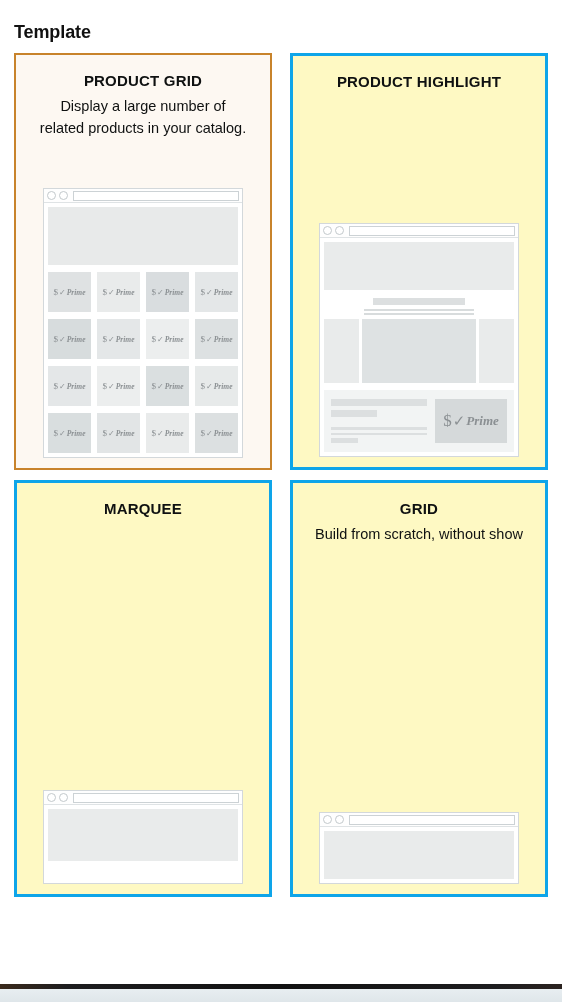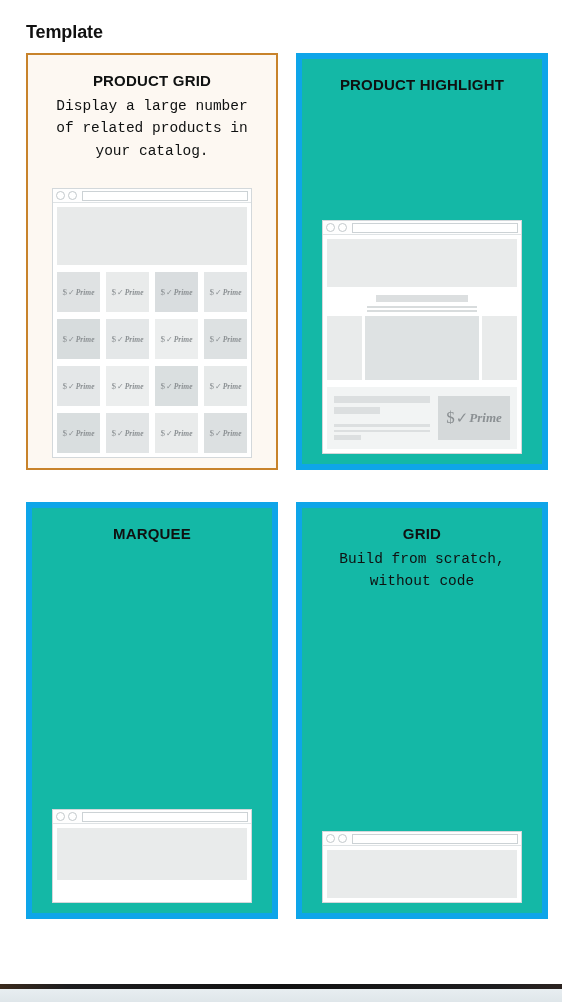--- a/index.html
+++ b/index.html
@@ -10,21 +10,21 @@
   body {
     width: 562px;
     height: 1002px;
     font-family: "Liberation Sans", sans-serif;
     overflow: hidden;
     position: relative;
   }
 
   
   .panel {
-    padding: 22px 14px 0 26px;
+    padding: 22px 14px 0 14px;
     box-sizing: border-box;
   }
   .page-title {
     font-size: 18px;
     font-weight: bold;
     color: #111111;
     margin: 0 0 10px 0;
     letter-spacing: -0.1px;
   }
   .page-subtitle {
@@ -32,25 +32,25 @@
     line-height: 1.55;
     color: #6b6b6b;
     margin: 0 0 14px 0;
     max-width: 545px;
   }
 
   
   .card-grid {
     display: grid;
     grid-template-columns: 1fr 1fr;
-    gap: 32px 18px;
+    gap: 10px 18px;
   }
   .card {
-    background: #14b8a6;
-    border: 6px solid #0ea5e9;
+    background: #fef9c3;
+    border: 3px solid #0ea5e9;
     box-sizing: border-box;
     padding: 14px 12px 10px 12px;
     display: flex;
     flex-direction: column;
     align-items: center;
     height: 417px;
     overflow: hidden;
   }
   .card.selected {
     background: #fdf8f2;
@@ -64,21 +64,20 @@
     letter-spacing: 0.2px;
     margin: 3px 0 6px 0;
   }
   .card-desc {
     font-size: 14.5px;
     line-height: 1.55;
     color: #0f1111;
     text-align: center;
     margin: 0 0 8px 0;
     max-width: 212px;
-    font-family: Liberation Mono, monospace;
   }
 
   
   .browser {
     width: 200px;
     background: #ffffff;
     border: 1px solid #d3d8db;
     box-sizing: border-box;
     margin-top: auto;
     align-self: center;
@@ -423,21 +422,21 @@
               <div class="blk dark" style="flex:0.75"></div>
               <div class="blk" style="flex:1.3"></div>
             </div>
           </div>
         </div>
       </div>
     </div>
 
     <div class="card">
       <div class="card-title">GRID</div>
-      <div class="card-desc">Build from scratch, without code</div>
+      <div class="card-desc">Build from scratch, without show</div>
 
       <div class="browser">
         <div class="browser-chrome">
           <span class="dot"></span>
           <span class="dot"></span>
           <span class="addrbar"></span>
         </div>
         <div class="browser-body">
           <div class="bl-hero"></div>
           <div class="bl-empty"></div>

